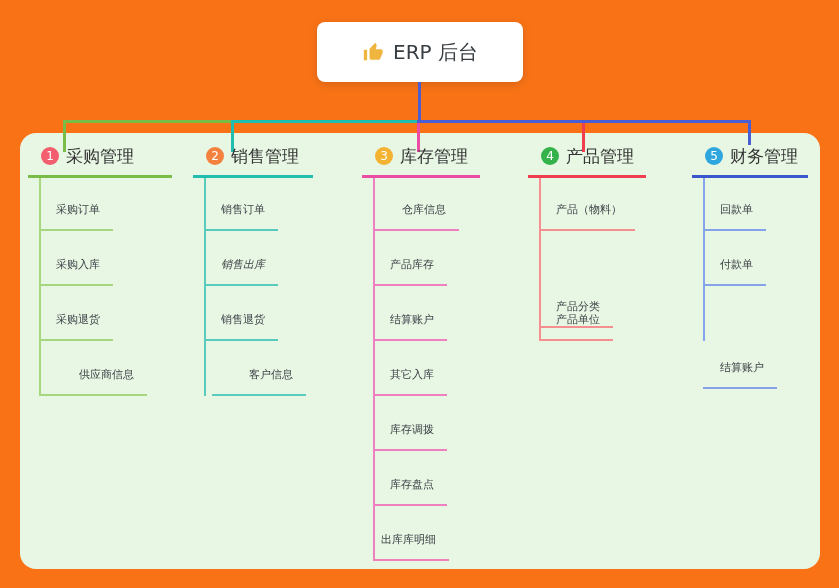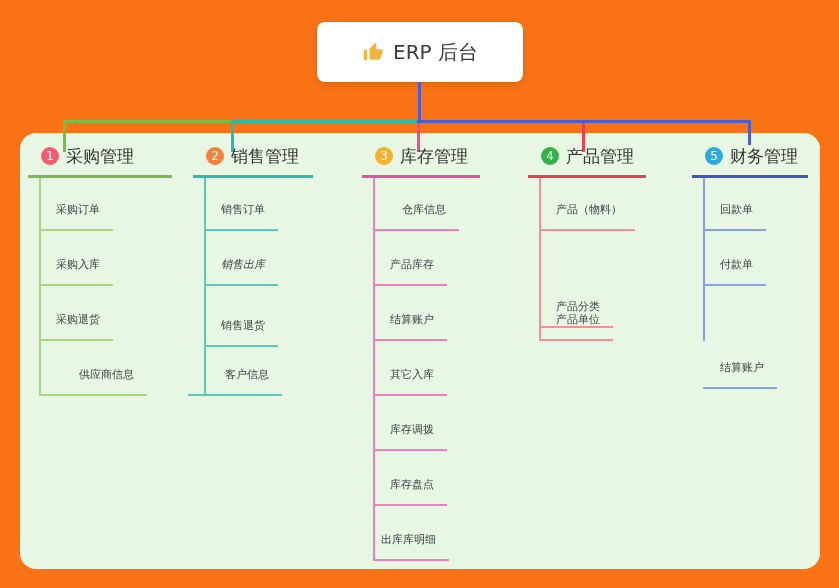--- a/index.html
+++ b/index.html
@@ -73,22 +73,22 @@
       <div class="child" style="left: 39px; top: 255px; border-bottom-color: rgb(166, 215, 127);">采购入库</div>
       <div class="child" style="left: 39px; top: 310px; border-bottom-color: rgb(166, 215, 127);">采购退货</div>
       <div class="child" style="left: 39px; top: 365px; border-bottom-color: rgb(166, 215, 127); padding-left: 40px;">供应商信息</div>
       <div class="branch-header" style="left: 193px; top: 145px; width: 120px; border-bottom-color: rgb(33, 189, 174);">
         <span class="badge" style="background: rgb(245, 129, 63);">2</span>
         <span>销售管理</span>
       </div>
       <div class="rail" style="left: 204px; top: 178px; height: 218px; background: rgb(88, 203, 189);"></div>
       <div class="child" style="left: 204px; top: 200px; border-bottom-color: rgb(88, 203, 189); text-align: right;">销售订单</div>
       <div class="child" style="left: 204px; top: 255px; border-bottom-color: rgb(88, 203, 189); font-style: italic;">销售出库</div>
-      <div class="child" style="left: 204px; top: 310px; border-bottom-color: rgb(88, 203, 189); margin-top: 6px;">销售退货</div>
-      <div class="child" style="left: 188px; top: 365px; border-bottom-color: rgb(88, 203, 189); padding-left: 37px;">客户信息</div>
+      <div class="child" style="left: 204px; top: 310px; border-bottom-color: rgb(88, 203, 189);">销售退货</div>
+      <div class="child" style="left: 212px; top: 365px; border-bottom-color: rgb(88, 203, 189); padding-left: 37px;">客户信息</div>
       <div class="branch-header" style="left: 362px; top: 145px; width: 118px; border-bottom-color: rgb(234, 77, 163);">
         <span class="badge" style="background: rgb(243, 178, 48);">3</span>
         <span>库存管理</span>
       </div>
       <div class="rail" style="left: 373px; top: 178px; height: 383px; background: rgb(240, 127, 192);"></div>
       <div class="child" style="left: 373px; top: 200px; border-bottom-color: rgb(240, 127, 192); padding-left: 29px;">仓库信息</div>
       <div class="child" style="left: 373px; top: 255px; border-bottom-color: rgb(240, 127, 192); text-align: center;">产品库存</div>
       <div class="child" style="left: 373px; top: 310px; border-bottom-color: rgb(240, 127, 192);">结算账户</div>
       <div class="child" style="left: 373px; top: 365px; border-bottom-color: rgb(240, 127, 192);">其它入库</div>
       <div class="child" style="left: 373px; top: 420px; border-bottom-color: rgb(240, 127, 192); text-align: right;">库存调拨</div>

